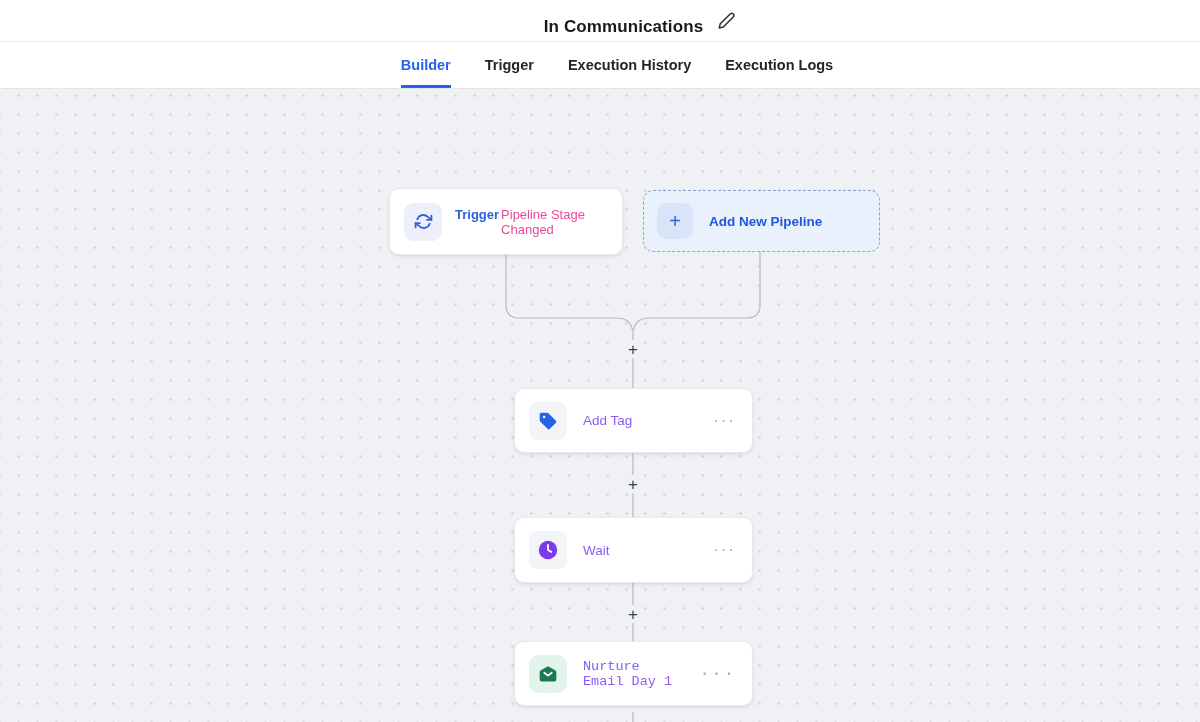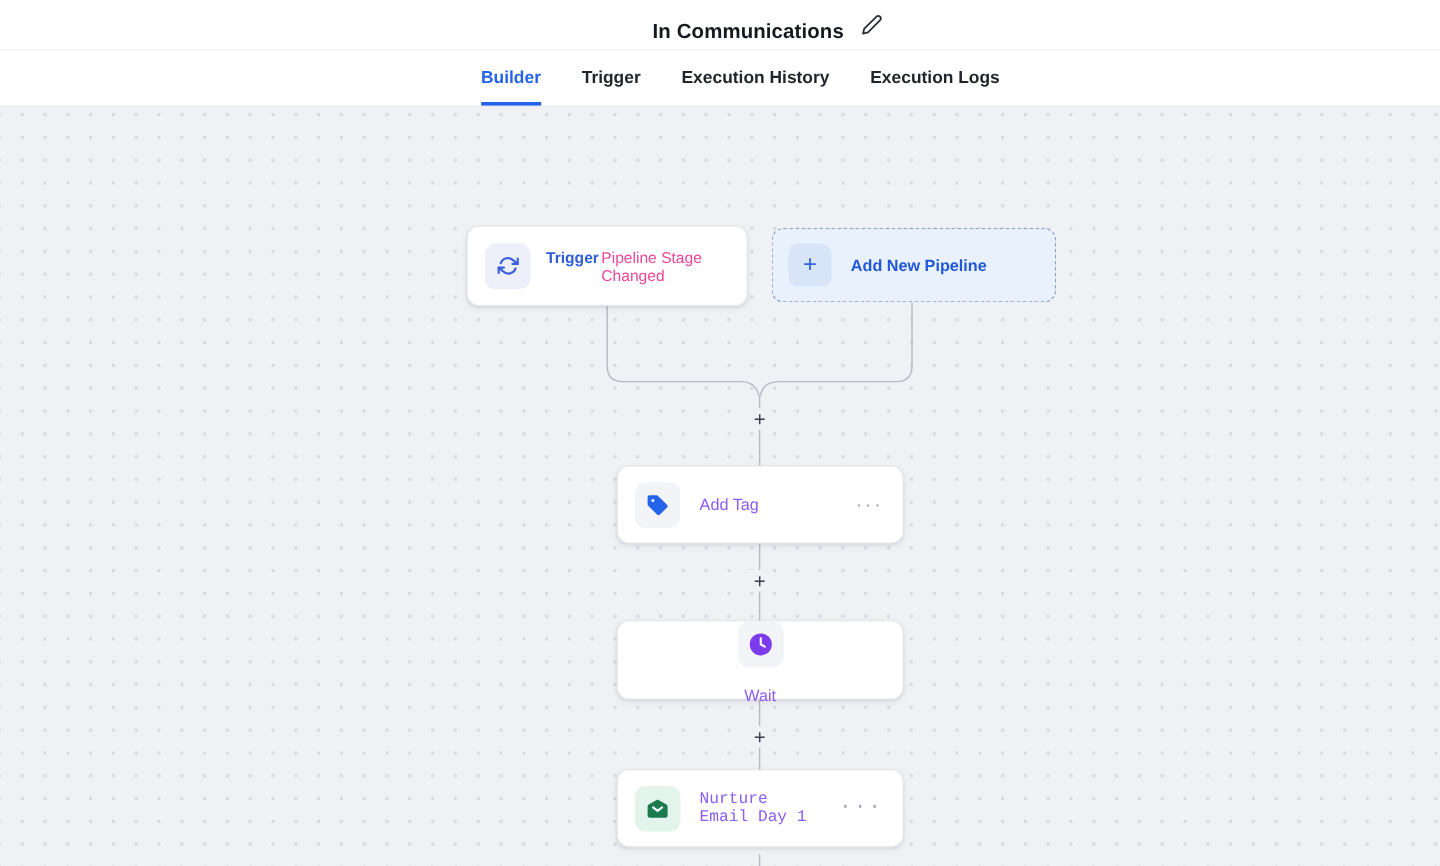--- a/index.html
+++ b/index.html
@@ -144,21 +144,21 @@
         <path fill="#2563eb" d="M21.4 11.6l-8.9-8.9A2 2 0 0 0 11.1 2H4a2 2 0 0 0-2 2v7.1a2 2 0 0 0 .6 1.4l8.9 8.9a2 2 0 0 0 2.8 0l7.1-7a2 2 0 0 0 0-2.8z"></path>
         <circle cx="7.3" cy="7.3" r="1.5" fill="#f3f4f7"></circle>
       </svg>
     </div>
     <div class="action-label">Add Tag</div>
     <div class="dots">···</div>
   </div>
 
   <div class="plus-node" style="left:633px; top:386px;">+</div>
 
-  <div class="card action-card" style="top:428px; height:66px;flex-direction:column;">
+  <div class="card action-card" style="top:428px; height:66px;">
     <div class="iconsq sq-gray">
       <svg width="22" height="22" viewBox="0 0 24 24">
         <circle cx="12" cy="12" r="10" fill="#7c3aed"></circle>
         <path d="M12 6.5V12l3.6 2" stroke="#ffffff" stroke-width="2" fill="none" stroke-linecap="round" stroke-linejoin="round"></path>
       </svg>
     </div>
     <div class="action-label">Wait</div>
     <div class="dots">···</div>
   </div>
 

